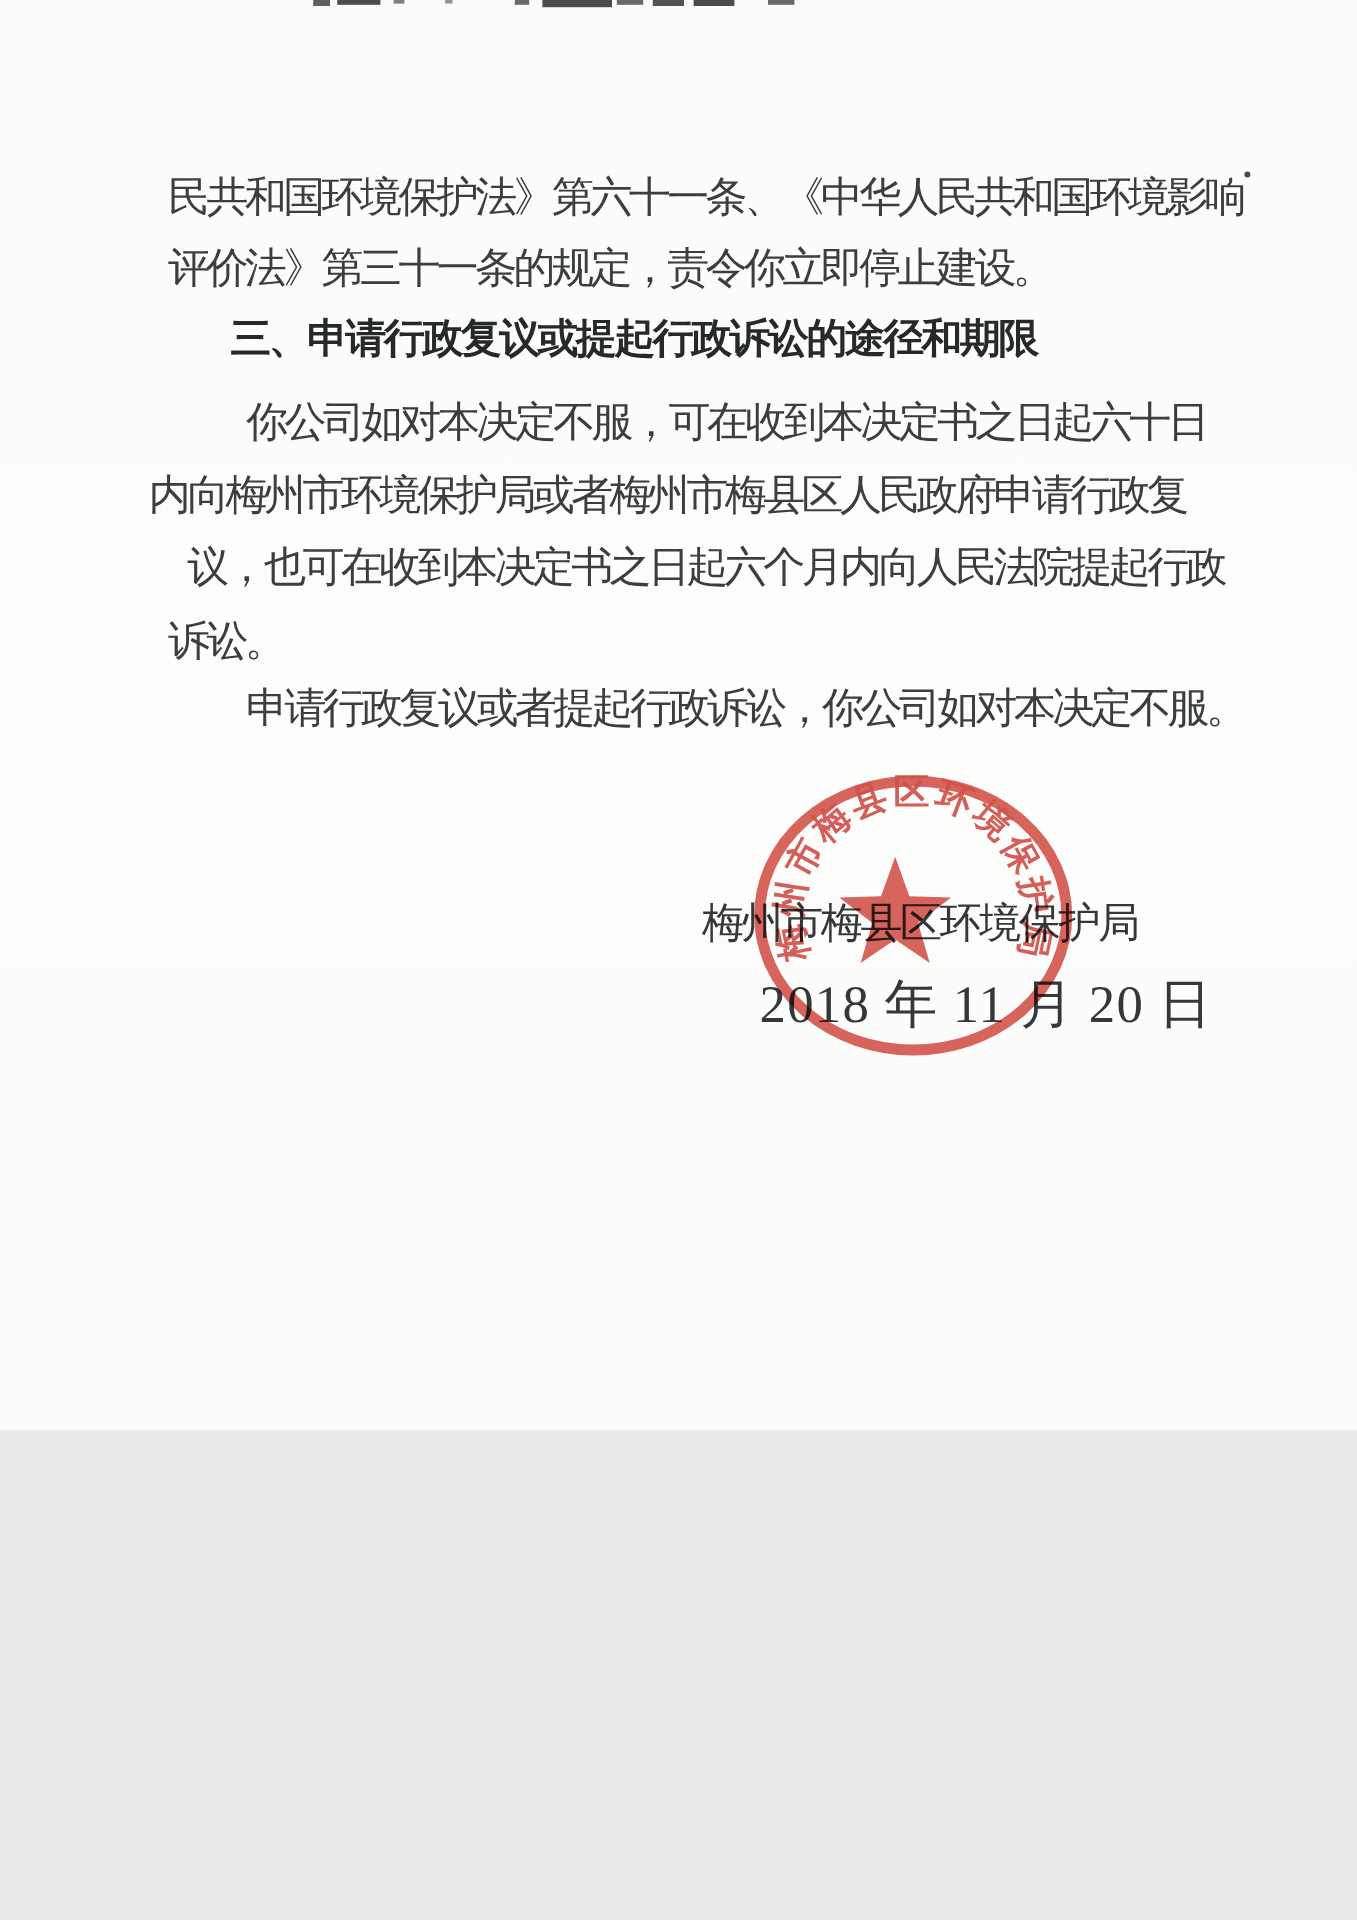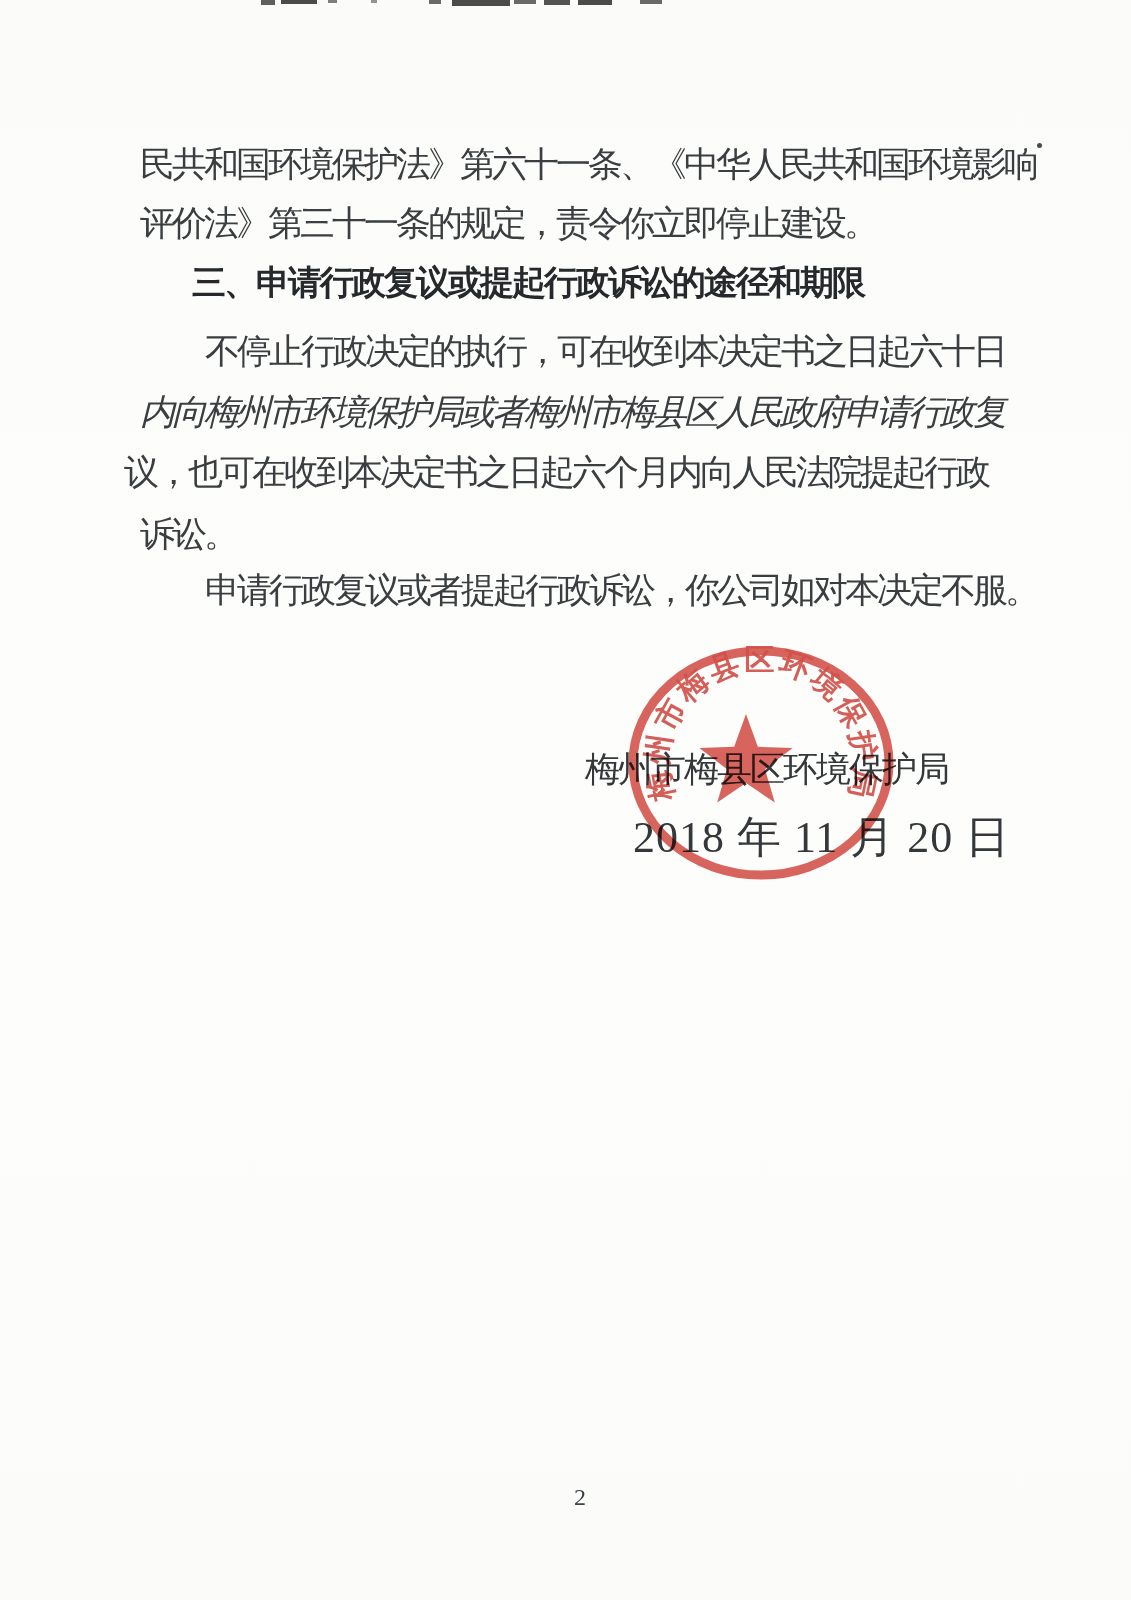--- a/index.html
+++ b/index.html
@@ -1,20 +1,20 @@
 <!DOCTYPE html>
 <html><head>
 <meta charset="utf-8">
 <style>
   html, body { margin: 0; padding: 0; }
   body { width: 1131px; height: 1600px; background: #e9e9e9; }
   .page {
     position: relative;
     width: 1131px;
-    height: 1600px;
+    height: 1192px;
     background: linear-gradient(180deg, #fbfbfa 0%, #fdfdfc 50%, #fbfbf9 100%);
     overflow: hidden;
     font-family: "Liberation Serif", "DejaVu Serif", serif;
   }
   .line {
     position: absolute;
     white-space: nowrap;
     color: #3a3e40;
     font-size: 35px;
     letter-spacing: -3px;
@@ -79,23 +79,23 @@
     <div class="artifact" style="left:544px; top:0; width:26px; height:5px; opacity:.8"></div>
     <div class="artifact" style="left:578px; top:0; width:34px; height:5px; opacity:.85"></div>
     <div class="artifact" style="left:640px; top:0; width:22px; height:4px; opacity:.7"></div>
   </div>
 
   <div class="speck" style="left:1037px; top:143px; width:5px; height:5px;"></div>
 
   <div class="line" style="left:140px; top:145px;">民共和国环境保护法》第六十一条、《中华人民共和国环境影响</div>
   <div class="line heading" style="left:192px; top:262px;">三、申请行政复议或提起行政诉讼的途径和期限</div>
   <div class="line" style="left:140px; top:204px;">评价法》第三十一条的规定，责令你立即停止建设。</div>
-  <div class="line" style="left:205px; top:332px;">不停止行政决定的执行，可在收到本决定书之日起六十日</div>
-  <div class="line" style="left:140px; top:393px;font-style:italic;">内向梅州市环境保护局或者梅州市梅县区人民政府申请行政复</div>
-  <div class="line" style="left:124px; top:453px;">议，也可在收到本决定书之日起六个月内向人民法院提起行政</div>
+  <div class="line" style="left:205px; top:332px;">你公司如对本决定不服，可在收到本决定书之日起六十日</div>
+  <div class="line" style="left:124px; top:393px;">内向梅州市环境保护局或者梅州市梅县区人民政府申请行政复</div>
+  <div class="line" style="left:156px; top:453px;">议，也可在收到本决定书之日起六个月内向人民法院提起行政</div>
   <div class="line" style="left:140px; top:515px;">诉讼。</div>
   <div class="line" style="left:205px; top:571px;">申请行政复议或者提起行政诉讼，你公司如对本决定不服。</div>
 
   <div class="sig" style="left:585px; top:746px;">梅州市梅县区环境保护局</div>
   <div class="datefmt" style="left:633px; top:808px;">2018 年 11 月 20 日</div>
 
   <div class="seal-wrap">
     <svg width="292" height="262" viewBox="0 0 292 262">
       <ellipse cx="146" cy="130" rx="128" ry="112" fill="none" stroke="#cf4038" stroke-width="9" opacity="0.88"></ellipse>
       <defs>

